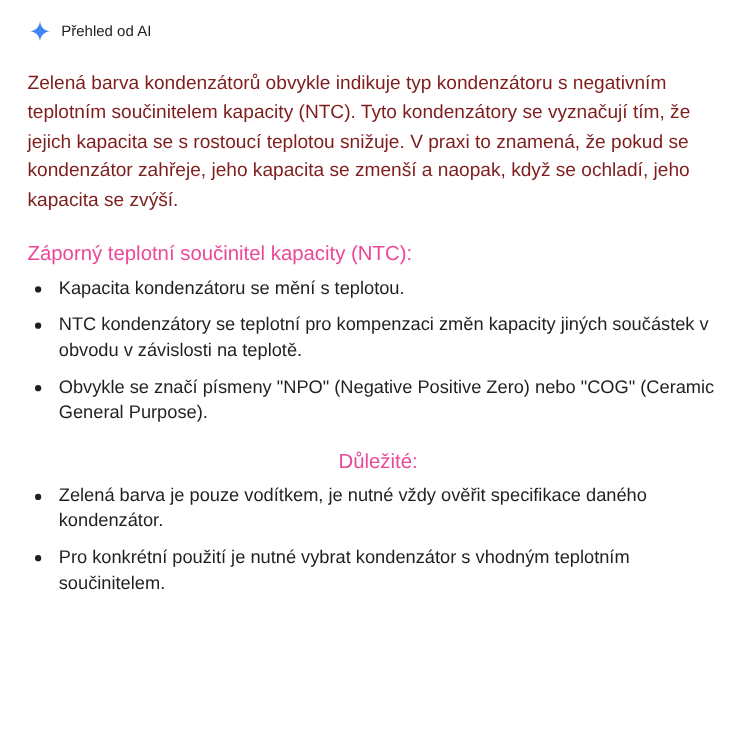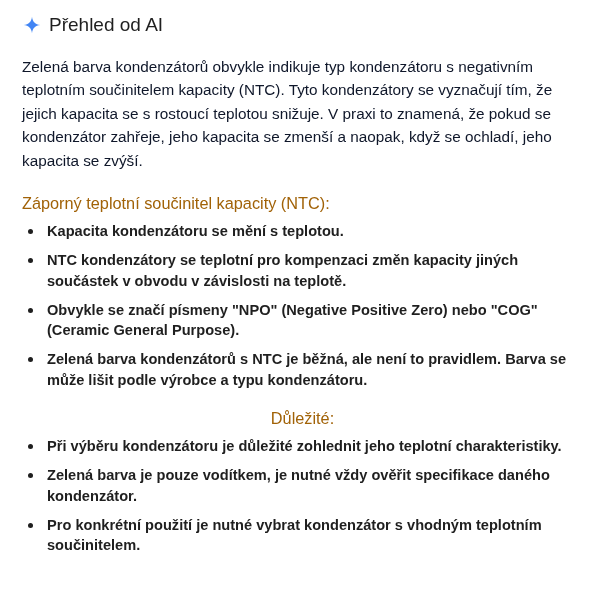--- a/index.html
+++ b/index.html
@@ -7,30 +7,30 @@
     width: 605px; height: 592px; overflow: hidden;
     font-family: "Liberation Sans", sans-serif;
     color: #1f1f1f;
   }
   .wrap { padding: 0 22px 0 22px; }
   .header {
     display: flex; align-items: center;
     height: 20px; margin-top: 15px;
   }
   .spark { width: 18px; height: 18px; margin-right: 8px; margin-left: 1px; }
-  .header-title { font-size: 19px; color: #1f1f1f; }
+  .header-title { font-size: 12px; color: #1f1f1f; }
   .intro {
     margin: 20px 0 0 0;
-    font-size: 15.3px; line-height: 23.4px; color: #0f172a;
+    font-size: 15.3px; line-height: 23.4px; color: #7f1d1d;
   }
   h2 {
     font-size: 16.3px; font-weight: normal; margin: 22px 0 8px 0;
-    color: #a16207;
+    color: #ec4899;
   }
-  ul { list-style: none; margin: 0; padding: 0; font-weight: bold; }
+  ul { list-style: none; margin: 0; padding: 0; }
   li {
     position: relative;
     padding-left: 25px;
     font-size: 14.6px; line-height: 20.5px;
     margin-bottom: 8.5px;
     color: #1f1f1f;
   }
   li::before {
     content: ""; position: absolute;
     left: 6px; top: 8px;
@@ -50,22 +50,20 @@
     <span class="header-title">Přehled od AI</span>
   </div>
 
   <p class="intro">Zelená barva kondenzátorů obvykle indikuje typ kondenzátoru s negativním teplotním součinitelem kapacity (NTC). Tyto kondenzátory se vyznačují tím, že jejich kapacita se s rostoucí teplotou snižuje. V praxi to znamená, že pokud se kondenzátor zahřeje, jeho kapacita se zmenší a naopak, když se ochladí, jeho kapacita se zvýší.</p>
 
   <h2>Záporný teplotní součinitel kapacity (NTC):</h2>
   <ul>
     <li>Kapacita kondenzátoru se mění s teplotou.</li>
     <li>NTC kondenzátory se teplotní pro kompenzaci změn kapacity jiných součástek v obvodu v závislosti na teplotě.</li>
     <li>Obvykle se značí písmeny "NPO" (Negative Positive Zero) nebo "COG" (Ceramic General Purpose).</li>
-    <li>Zelená barva kondenzátorů s NTC je běžná, ale není to pravidlem. Barva se může lišit podle výrobce a typu kondenzátoru.</li>
   </ul>
 
   <h2 class="second">Důležité:</h2>
   <ul>
-    <li>Při výběru kondenzátoru je důležité zohlednit jeho teplotní charakteristiky.</li>
     <li>Zelená barva je pouze vodítkem, je nutné vždy ověřit specifikace daného kondenzátor.</li>
     <li>Pro konkrétní použití je nutné vybrat kondenzátor s vhodným teplotním součinitelem.</li>
   </ul>
 </div>
 
 </body></html>

